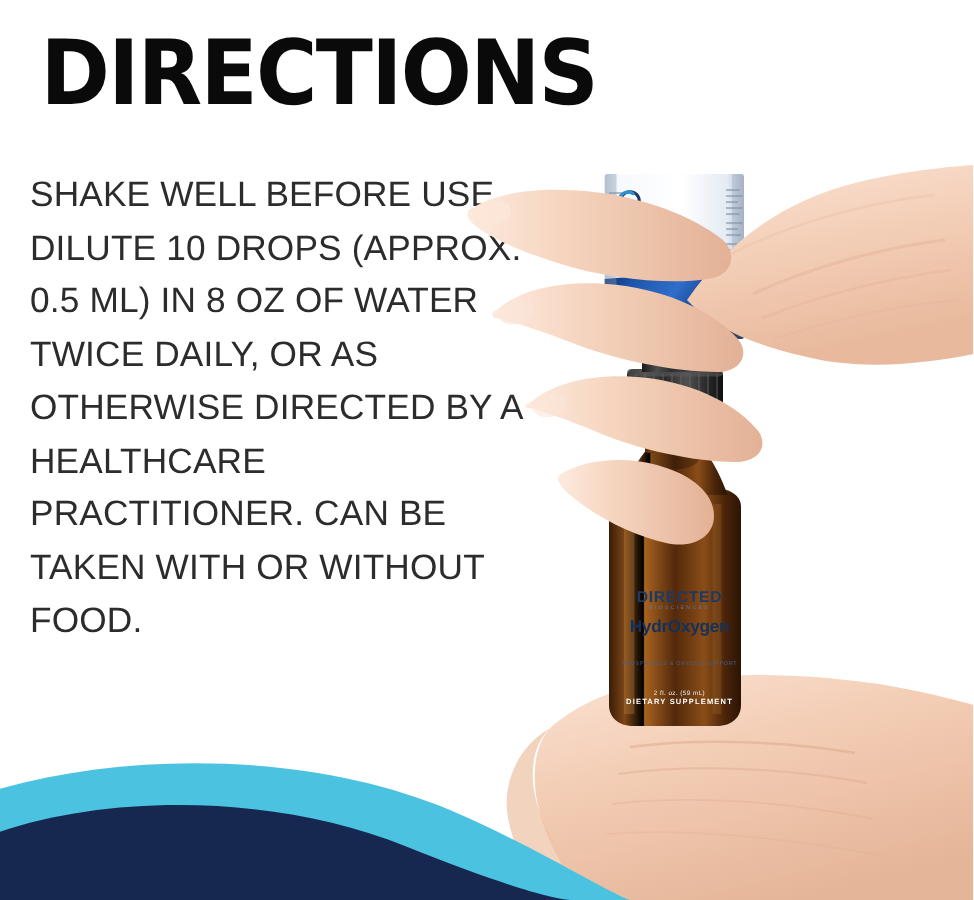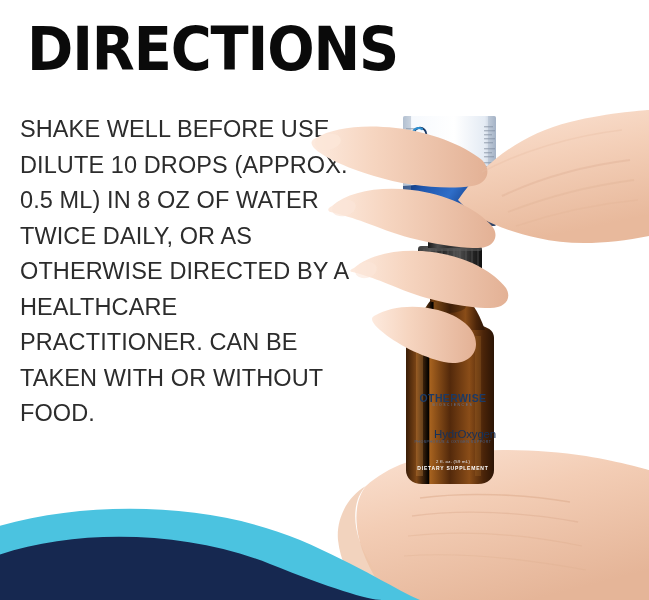--- a/index.html
+++ b/index.html
@@ -68,24 +68,23 @@
     left:412px; top:392px; width:82px;
     font-size:10.5px; font-weight:700; letter-spacing:0.4px;
     color:#1b3a66;
   }
   .lbl-brand-sub {
     left:412px; top:403px; width:82px;
     font-size:3.4px; font-weight:400; letter-spacing:1.6px;
     color:#5a79a5;
   }
   .lbl-product {
-    left:410px; top:428px; width:86px;
-    font-size:11.5px; font-weight:400; letter-spacing:-0.2px;
+    left:410px; top:412px; width:86px;
+    font-size:11.5px; font-weight:700; letter-spacing:-0.2px;
     color:#14315c;
-    text-align:right;
   }
   .lbl-product-sub {
     left:410px; top:440px; width:86px;
     font-size:3.6px; font-weight:400; letter-spacing:0.5px;
     color:#44618e;
   }
   .lbl-size {
     left:412px; top:459px; width:82px;
     font-size:4.2px; font-weight:400; letter-spacing:0.3px;
     color:#eaf1fb;
@@ -326,21 +325,21 @@
     <ellipse cx="96" cy="270" rx="11" ry="8" fill="#fbe6d8" opacity="0.60" transform="rotate(-14 96 270)"></ellipse>
 
     <path d="M 232 196 C 266 180, 312 166, 360 160" stroke="#e0b296" stroke-width="2" fill="none" opacity="0.45"></path>
     <path d="M 238 212 C 274 198, 318 186, 364 180" stroke="#e0b296" stroke-width="1.8" fill="none" opacity="0.38"></path>
     <path d="M 246 226 C 282 214, 324 204, 368 200" stroke="#e0b296" stroke-width="1.5" fill="none" opacity="0.30"></path>
     <path d="M 212 172 C 250 152, 300 136, 352 130" stroke="#e7bda3" stroke-width="1.6" fill="none" opacity="0.35"></path>
   </g>
 </svg>
 </div>
 
-<div class="label-text lbl-brand">OTHERWISE</div>
+<div class="label-text lbl-brand">DIRECTED</div>
 <div class="label-text lbl-brand-sub">BIOSCIENCES</div>
 <div class="label-text lbl-product">HydrOxygen</div>
 <div class="label-text lbl-product-sub">PHOSPHORUS &amp; OXYGEN SUPPORT</div>
 <div class="label-text lbl-size">2 fl. oz. (59 mL)</div>
 <div class="label-text lbl-supp">DIETARY SUPPLEMENT</div>
 
 <svg class="decor" viewBox="0 0 649 160" xmlns="http://www.w3.org/2000/svg">
   <path d="M -20 92
            C 80 58, 210 62, 300 100
            C 360 126, 400 152, 420 160

